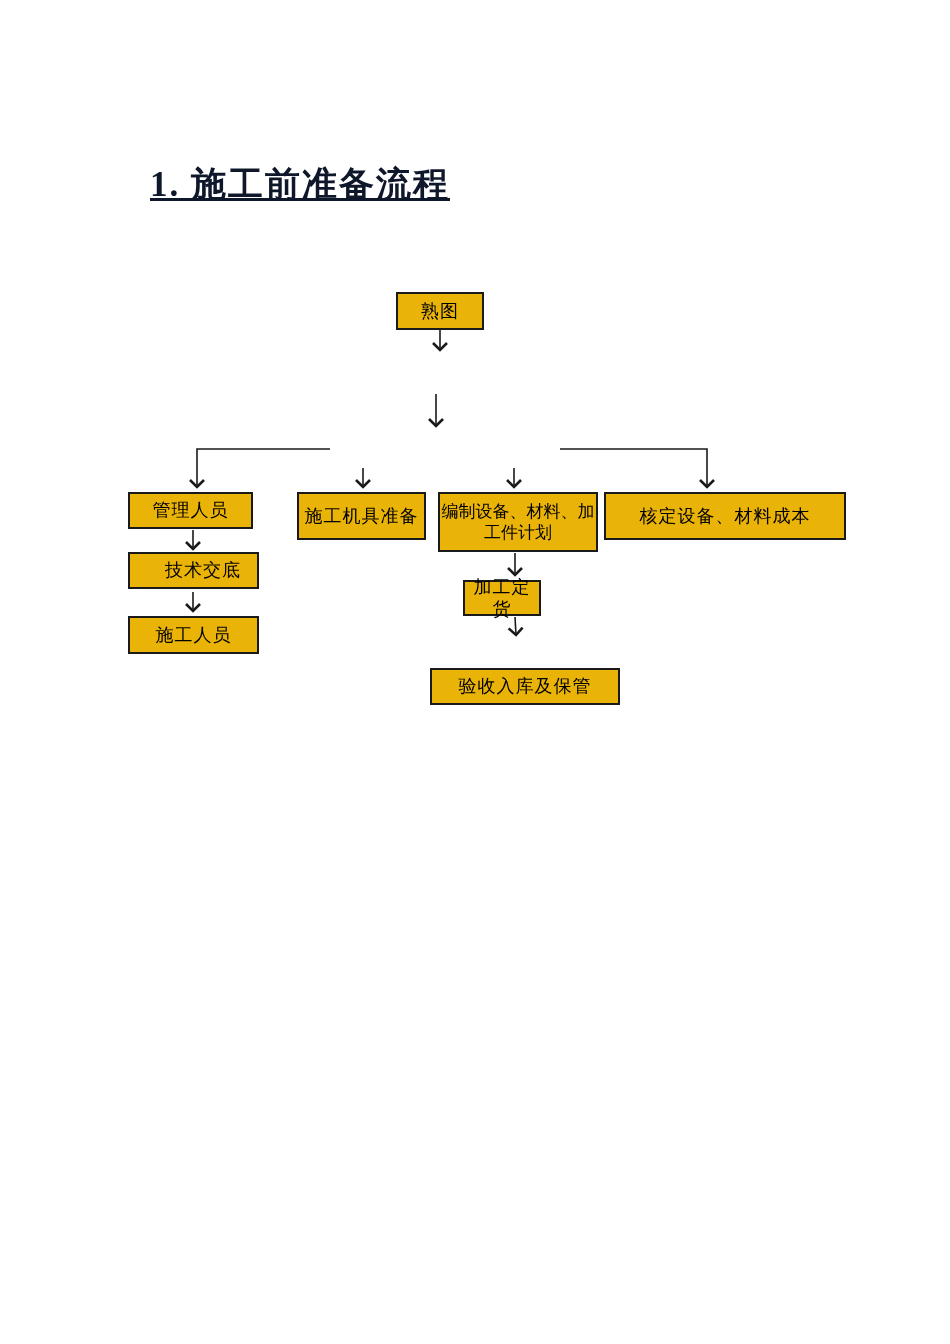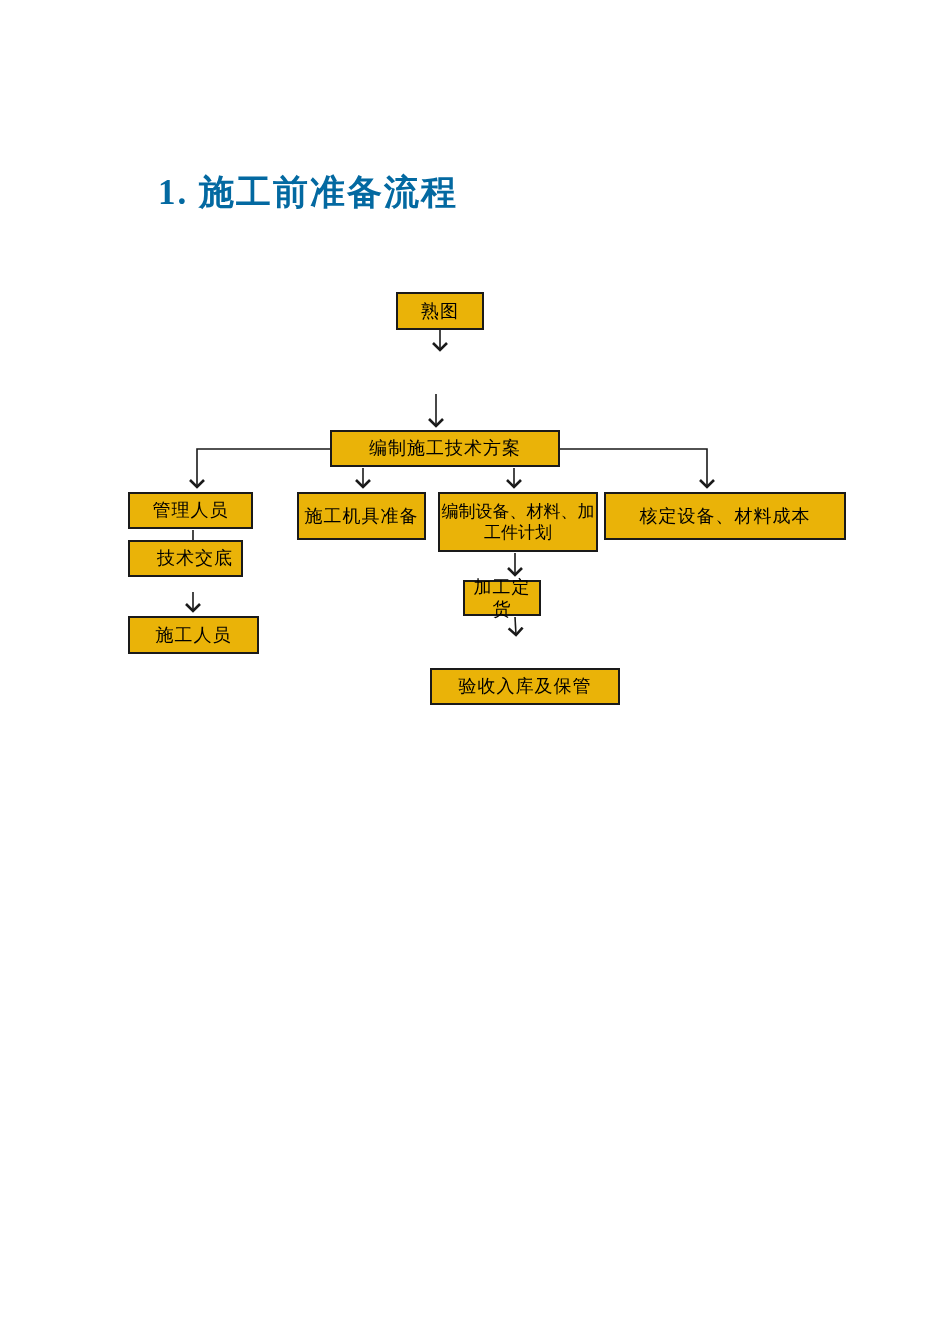--- a/index.html
+++ b/index.html
@@ -13,26 +13,27 @@
     height: 1344px;
     background: #ffffff;
     overflow: hidden;
     font-family: "Liberation Serif", "DejaVu Serif", serif;
     color: #000000;
   }
   .doc-title {
     position: absolute;
     left: 142px;
     top: 153px;
-    margin: 16px;
+    margin: 8px;
     font-size: 35px;
     font-weight: bold;
     letter-spacing: 2px;
     white-space: nowrap;
-    color: #0369a1;
+    color: #0f172a;
+    text-decoration: underline;
   }
   .connectors {
     position: absolute;
     left: 0;
     top: 0;
     width: 950px;
     height: 1344px;
   }
   .node {
     position: absolute;
@@ -48,21 +49,21 @@
     letter-spacing: 1px;
     color: #000000;
   }
   .n1  { left: 396px; top: 292px; width:  88px; height: 38px; }
   .n2  { left: 364px; top: 354px; width: 144px; height: 39px; }
   .n3  { left: 330px; top: 430px; width: 230px; height: 37px; }
   .n4  { left: 128px; top: 492px; width: 125px; height: 37px; }
   .n5  { left: 297px; top: 492px; width: 129px; height: 48px; }
   .n6  { left: 438px; top: 492px; width: 160px; height: 60px; font-size: 17px; letter-spacing: 0; }
   .n7  { left: 604px; top: 492px; width: 242px; height: 48px; }
-  .n8  { left: 128px; top: 540px; width: 115px; height: 37px; padding-left: 19px; }
+  .n8  { left: 128px; top: 552px; width: 131px; height: 37px; padding-left: 19px; }
   .n9  { left: 128px; top: 616px; width: 131px; height: 38px; }
   .n10 { left: 463px; top: 580px; width: 78px; height: 36px; }
   .n11 { left: 430px; top: 668px; width: 190px; height: 37px; }
 </style>
 </head>
 <body>
 
 <div class="page">
 
   <h1 class="doc-title">1. 施工前准备流程</h1>
@@ -81,21 +82,20 @@
       <path d="M514 468 L514 487" marker-end="url(#vhead)"></path>
       <path d="M560 449 L707 449 L707 487" marker-end="url(#vhead)"></path>
       <path d="M193 530 L193 549" marker-end="url(#vhead)"></path>
       <path d="M193 592 L193 611" marker-end="url(#vhead)"></path>
       <path d="M515 553 L515 575" marker-end="url(#vhead)"></path>
       <path d="M515 617 L516 635" marker-end="url(#vhead)"></path>
     </g>
   </svg>
 
   <div class="node n1">熟图</div>
-  <div class="node n3">编制施工技术方案</div>
   <div class="node n4">管理人员</div>
   <div class="node n5">施工机具准备</div>
   <div class="node n6">编制设备、材料、加工件计划</div>
   <div class="node n7">核定设备、材料成本</div>
   <div class="node n8">技术交底</div>
   <div class="node n9">施工人员</div>
   <div class="node n10">加工定货</div>
   <div class="node n11">验收入库及保管</div>
 
 </div>

